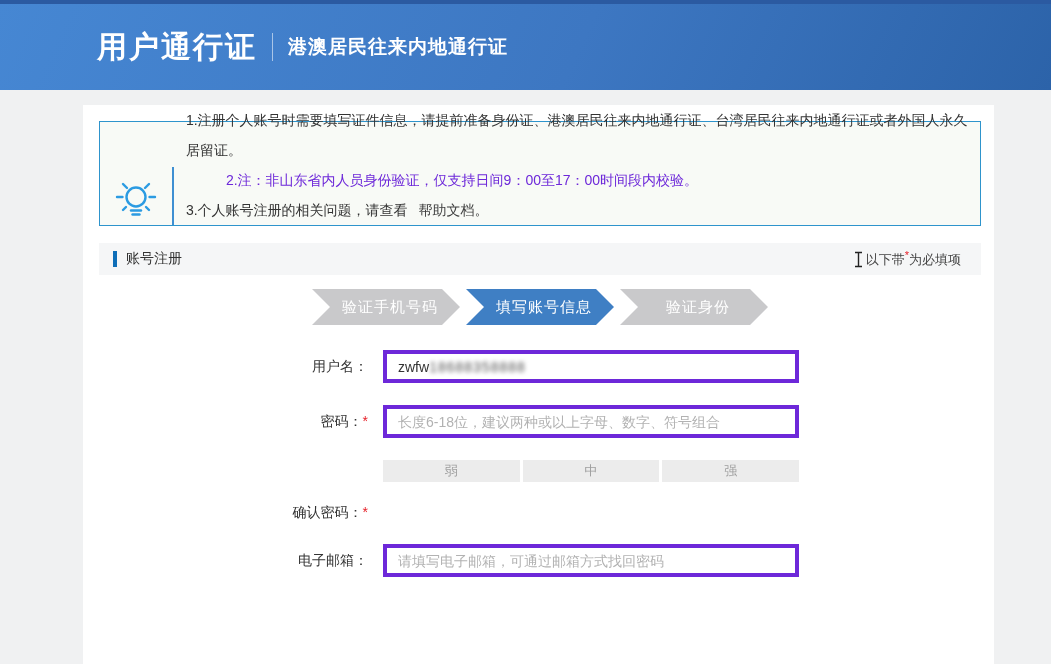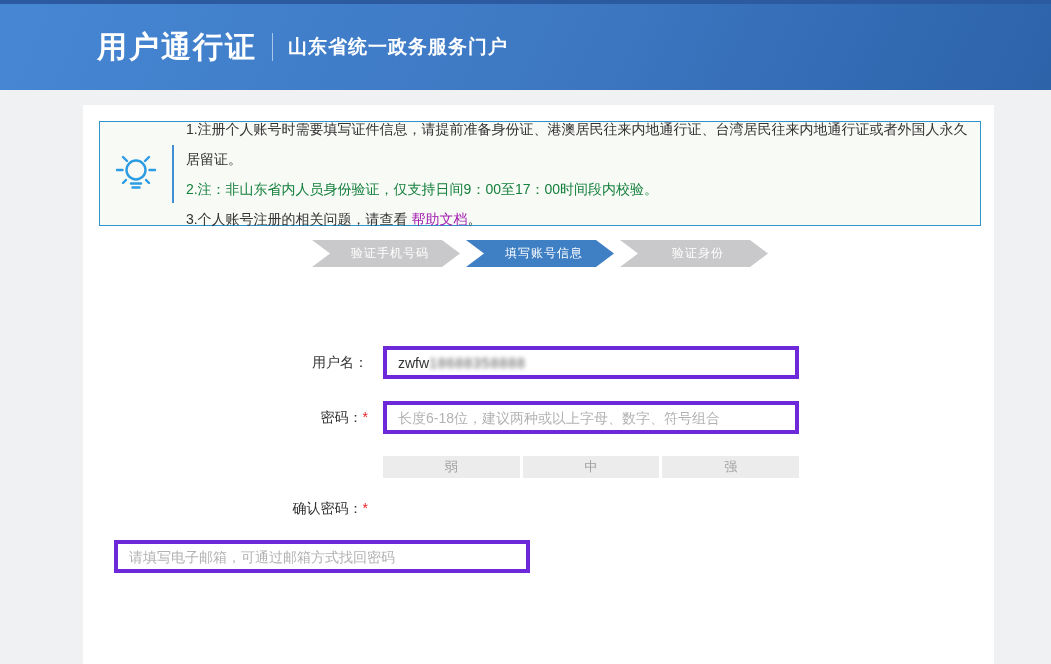--- a/index.html
+++ b/index.html
@@ -24,58 +24,58 @@
     width:911px; height:559px;
     background:#fff;
     padding:16px 0 0 16px;
   }
 
   
   .notice-box {
     width:882px; height:105px;
     border:1px solid #2e94cc;
     background:#f8faf6;
-    display:flex; align-items:center;
+    display:flex; align-items:flex-end;
   }
   .notice-icon-wrap { width:76px; display:flex; justify-content:center; align-items:center; }
   .notice-divider { width:2px; height:58px; background:#3f8fd2; }
   .notice-lines { padding-left:12px; font-size:14px; line-height:30px; color:#333; }
-  .notice-line-red { color:#15803d; }
-  .notice-link { color:#a21caf; text-decoration:none; cursor:pointer; }
+  .notice-line-red { color:#6d28d9;margin-left:40px; }
+  .notice-link { color:#404040; text-decoration:none; cursor:pointer;margin-left:7px; }
 
   
   .section-bar {
     margin-top:17px; width:882px; height:32px;
     background:#f5f6f7;
     display:flex; align-items:center;
     position:relative;
   }
   .section-marker { width:4px; height:16px; background:#0e6eb8; margin-left:14px; }
   .section-title { font-size:14px; color:#333; margin-left:9px; }
   .section-required { margin-left:auto; margin-right:20px; font-size:13px; color:#444; }
   .req-star { color:#e62129; }
   .sup-star { color:#e62129; vertical-align:super; font-size:11px; }
   .text-cursor { position:absolute; right:117px; top:8px; }
 
   
   .steps { margin-top:14px; width:882px; display:flex; justify-content:center; gap:6px; }
   .step {
-    width:148px; height:27px;
+    width:148px; height:36px;
     background:#c9c9cb; color:#fff;
-    font-size:12px; letter-spacing:1px;
+    font-size:15px; letter-spacing:1px;
     display:flex; align-items:center; justify-content:center;
     clip-path:polygon(0 0, calc(100% - 18px) 0, 100% 50%, calc(100% - 18px) 100%, 0 100%, 18px 50%);
     padding-left:8px;
     cursor:default;
     font-family:Liberation Serif, serif;
   }
   .step.active { background:#3f7fc4; }
 
   
-  .form { margin-top:79px; }
+  .form { margin-top:25px; }
   .form-row { display:flex; align-items:center; margin-bottom:22px; }
   .form-label { width:269px; text-align:right; font-size:14px; color:#333; flex:none; }
   .field {
     margin-left:15px; width:416px; height:33px;
     border:4px solid #6d28d9; background:#fff;
     font-size:14px; color:#333; padding:0 11px;
     font-family:"Liberation Sans","DejaVu Sans",sans-serif;
   }
   input.field::placeholder { color:#b2b2b2; opacity:1; }
   .username-box { display:flex; align-items:center; }
@@ -89,21 +89,21 @@
   }
 </style>
 </head>
 <body>
 
 <div class="header">
   <div class="header-topstrip"></div>
   <div class="header-inner">
     <span class="brand-title">用户通行证</span>
     <span class="brand-divider"></span>
-    <span class="brand-subtitle">山东省统一政务服务门户</span>
+    <span class="brand-subtitle">港澳居民往来内地通行证</span>
   </div>
 </div>
 
 <div class="content">
 
   <div class="notice-box">
     <div class="notice-icon-wrap">
       <svg width="44" height="48" viewBox="0 0 44 48">
         <g stroke="#2b9be2" stroke-width="2.4" fill="none" stroke-linecap="round">
           <circle cx="22" cy="20" r="9.5"></circle>
@@ -119,20 +119,30 @@
       </svg>
     </div>
     <div class="notice-divider"></div>
     <div class="notice-lines">
       <div>1.注册个人账号时需要填写证件信息，请提前准备身份证、港澳居民往来内地通行证、台湾居民往来内地通行证或者外国人永久居留证。</div>
       <div class="notice-line-red">2.注：非山东省内人员身份验证，仅支持日间9：00至17：00时间段内校验。</div>
       <div><span>3.个人账号注册的相关问题，请查看 </span><a class="notice-link">帮助文档</a><span>。</span></div>
     </div>
   </div>
 
+  <div class="section-bar">
+    <div class="section-marker"></div>
+    <div class="section-title">账号注册</div>
+    <div class="section-required"><span>以下带</span><span class="sup-star">*</span><span>为必填项</span></div>
+    <svg class="text-cursor" width="11" height="17" viewBox="0 0 11 17">
+      <g stroke="#222" stroke-width="1.4" fill="none">
+        <path d="M2,1.5 h7 M5.5,1.5 v14 M2,15.5 h7"></path>
+      </g>
+    </svg>
+  </div>
 
   <div class="steps">
     <div class="step">验证手机号码</div>
     <div class="step active">填写账号信息</div>
     <div class="step">验证身份</div>
   </div>
 
   <div class="form">
 
     <div class="form-row">
@@ -155,17 +165,18 @@
         <div class="strength-seg">中</div>
         <div class="strength-seg">强</div>
       </div>
     </div>
 
     <div class="form-row">
       <div class="form-label"><span>确认密码：</span><span class="req-star">*</span></div>
     </div>
 
     <div class="form-row">
+      <div class="form-label">电子邮箱：</div>
       <input class="field" type="text" placeholder="请填写电子邮箱，可通过邮箱方式找回密码" style="">
     </div>
 
   </div>
 </div>
 
 </body></html>

